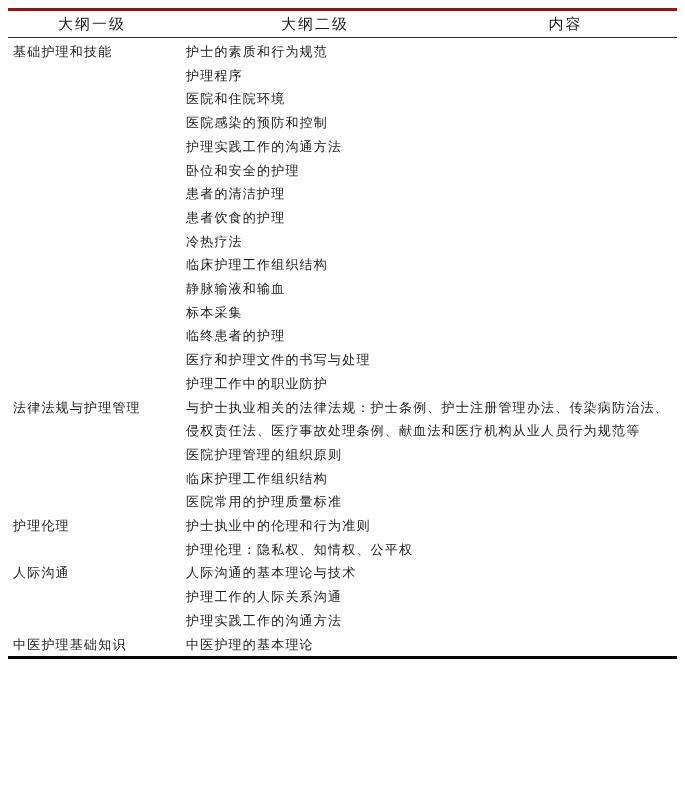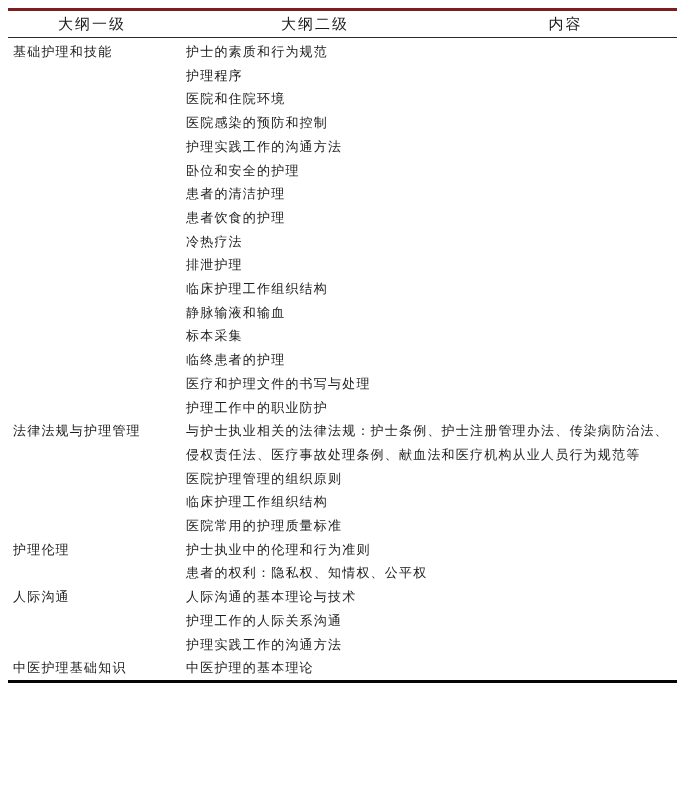--- a/index.html
+++ b/index.html
@@ -107,24 +107,20 @@
         <tr>
     <td class="col1"></td>
     <td class="col23" colspan="2">患者饮食的护理</td>
   </tr>
         <tr>
     <td class="col1"></td>
     <td class="col23" colspan="2">冷热疗法</td>
   </tr>
         <tr>
     <td class="col1"></td>
-    <td class="col23" colspan="2">排泄护理</td>
-  </tr>
-        <tr>
-    <td class="col1"></td>
     <td class="col23" colspan="2">临床护理工作组织结构</td>
   </tr>
         <tr>
     <td class="col1"></td>
     <td class="col23" colspan="2">静脉输液和输血</td>
   </tr>
         <tr>
     <td class="col1"></td>
     <td class="col23" colspan="2">标本采集</td>
   </tr>
@@ -155,21 +151,21 @@
         <tr>
     <td class="col1"></td>
     <td class="col23" colspan="2">医院常用的护理质量标准</td>
   </tr>
         <tr>
     <td class="col1">护理伦理</td>
     <td class="col23" colspan="2">护士执业中的伦理和行为准则</td>
   </tr>
         <tr>
     <td class="col1"></td>
-    <td class="col23" colspan="2">患者的权利：隐私权、知情权、公平权</td>
+    <td class="col23" colspan="2">护理伦理：隐私权、知情权、公平权</td>
   </tr>
         <tr>
     <td class="col1">人际沟通</td>
     <td class="col23" colspan="2">人际沟通的基本理论与技术</td>
   </tr>
         <tr>
     <td class="col1"></td>
     <td class="col23" colspan="2">护理工作的人际关系沟通</td>
   </tr>
         <tr>

